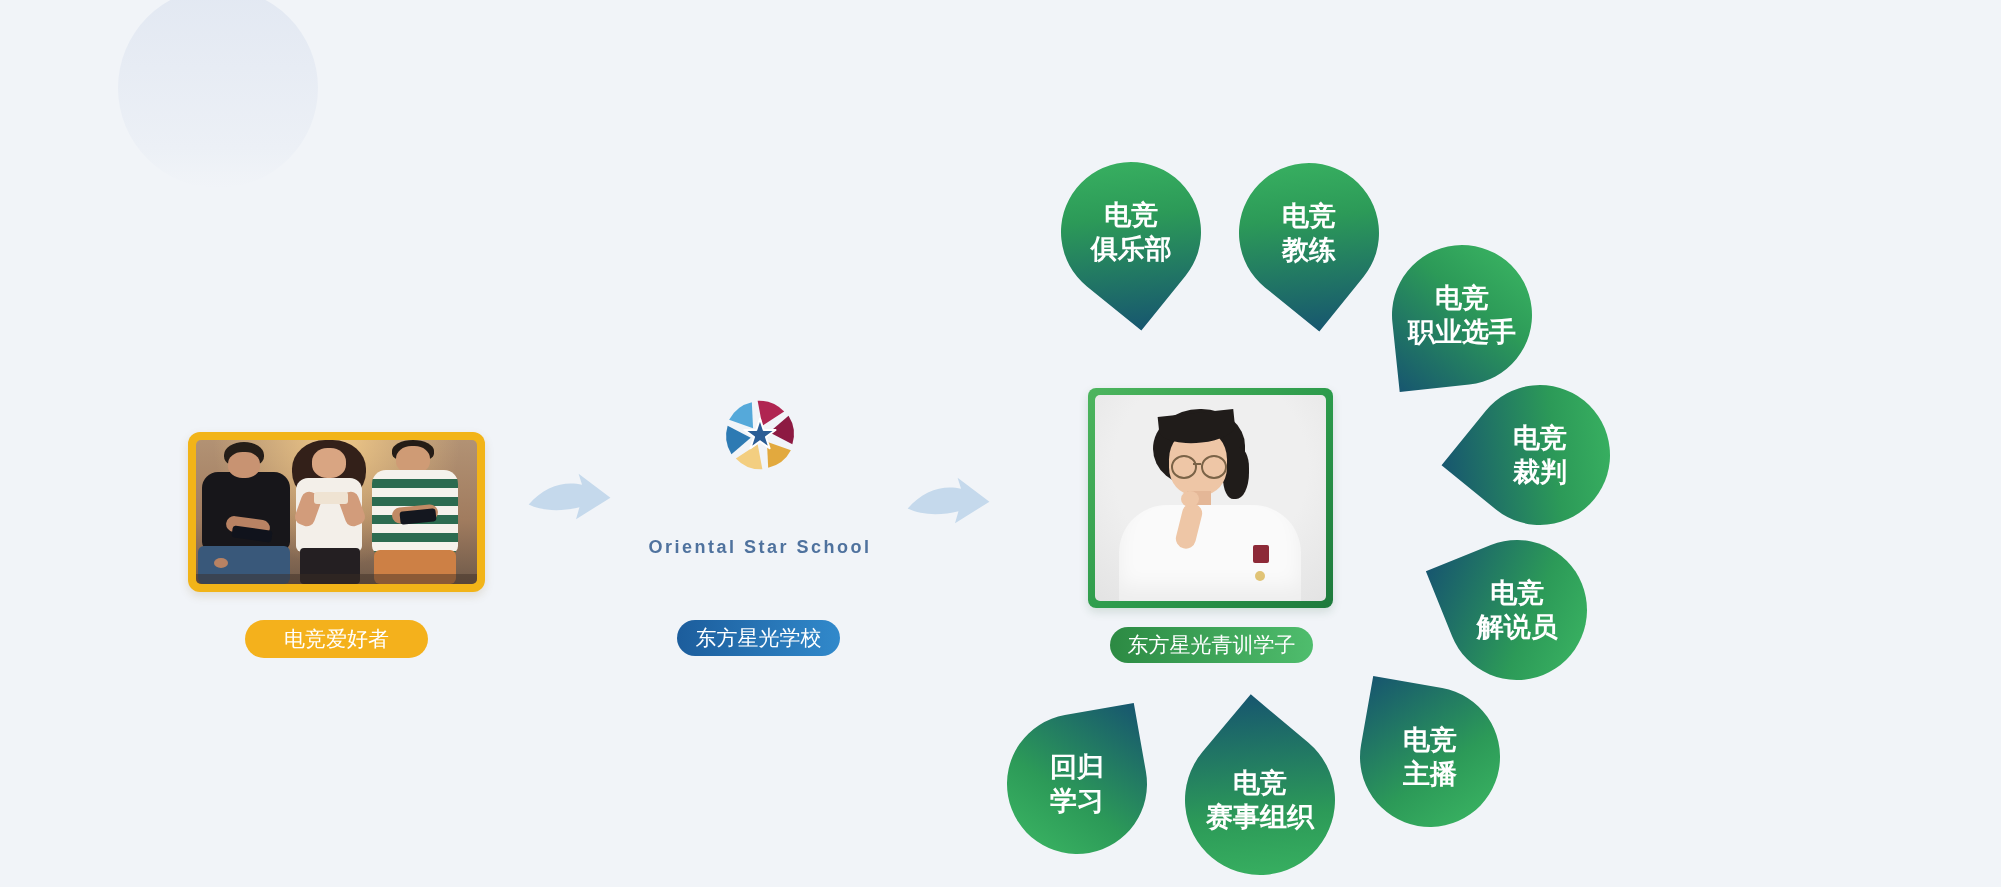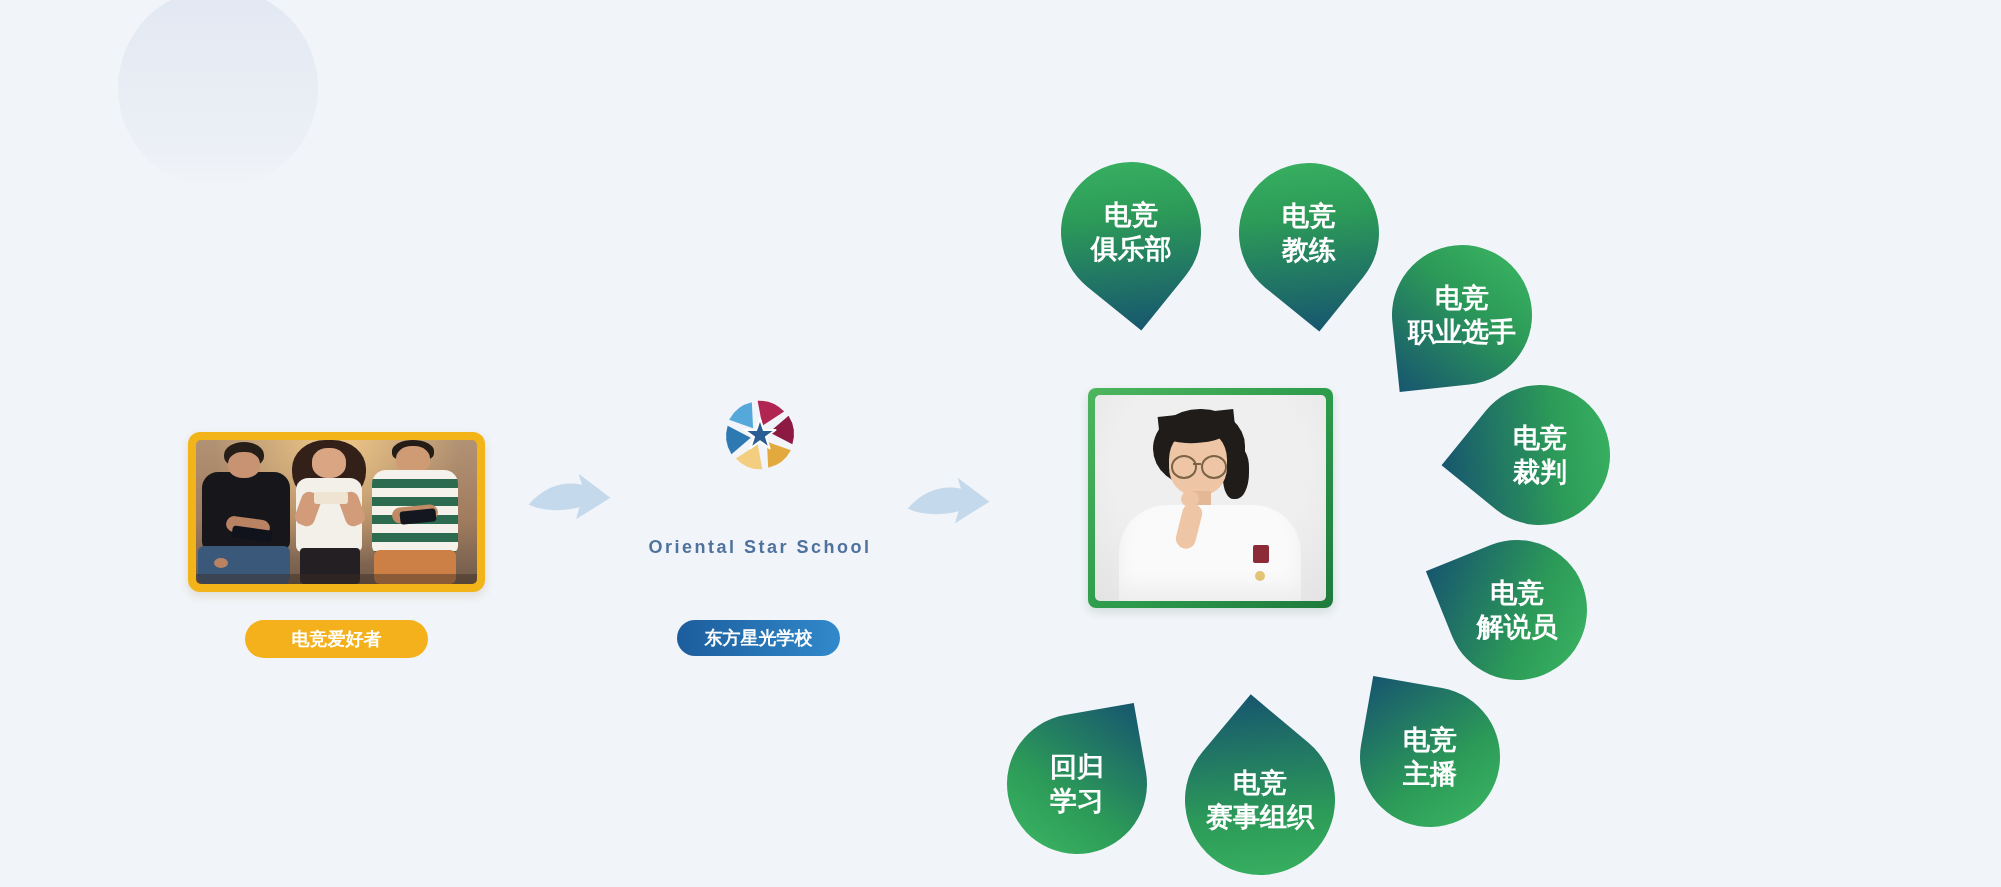--- a/index.html
+++ b/index.html
@@ -62,21 +62,21 @@
   .s-neck{left:92px;top:96px;width:24px;height:22px;background:#e4b797;border-radius:0 0 8px 8px;}
   .s-tee{left:24px;top:110px;width:182px;height:96px;background:#fafafa;border-radius:48px 48px 0 0;
          box-shadow:inset 0 -14px 20px rgba(0,0,0,.05);}
   .s-hand{left:86px;top:96px;width:18px;height:16px;background:#eec6a6;border-radius:50%;}
   .s-arm{left:84px;top:108px;width:20px;height:46px;background:#eec6a6;border-radius:10px;transform:rotate(14deg);}
   .s-print{left:158px;top:150px;width:16px;height:18px;background:#8d2a38;border-radius:2px;}
   .s-print-dot{left:160px;top:176px;width:10px;height:10px;background:#d8b24a;border-radius:50%;opacity:.75;}
 
   
   .pill{position:absolute;display:flex;align-items:center;justify-content:center;
-        color:#fff;font-weight:bold;font-size:18px;border-radius:19px;white-space:nowrap;}
+        color:#fff;font-weight:normal;font-size:21px;border-radius:19px;white-space:nowrap;}
   .pill-yellow{left:245px;top:620px;width:183px;height:38px;background:#f4b11c;}
   .pill-blue{left:677px;top:620px;width:163px;height:36px;background:linear-gradient(90deg,#1c5d9c,#3189cb);}
   .pill-green{left:1110px;top:627px;width:203px;height:36px;background:linear-gradient(90deg,#2c8a43,#4fbd6d);}
 
   
   .arrow{position:absolute;}
   .arrow1{left:527px;top:470px;width:86px;height:52px;}
   .arrow2{left:906px;top:473px;width:86px;height:54px;}
 
   
@@ -170,20 +170,21 @@
       <div class="s-glass-r"></div>
       <div class="s-bridge"></div>
       <div class="s-neck"></div>
       <div class="s-tee"></div>
       <div class="s-arm"></div>
       <div class="s-hand"></div>
       <div class="s-print"></div>
       <div class="s-print-dot"></div>
     </div>
   </div>
+  <div class="pill pill-green">东方星光青训学子</div>
 
   <div class="drop drop-1">
     <div class="drop-label">
       <span style="display:block">电竞</span>
         <span style="display:block">俱乐部</span>
     </div>
   </div>
   <div class="drop drop-2">
     <div class="drop-label">
       <span style="display:block">电竞</span>

